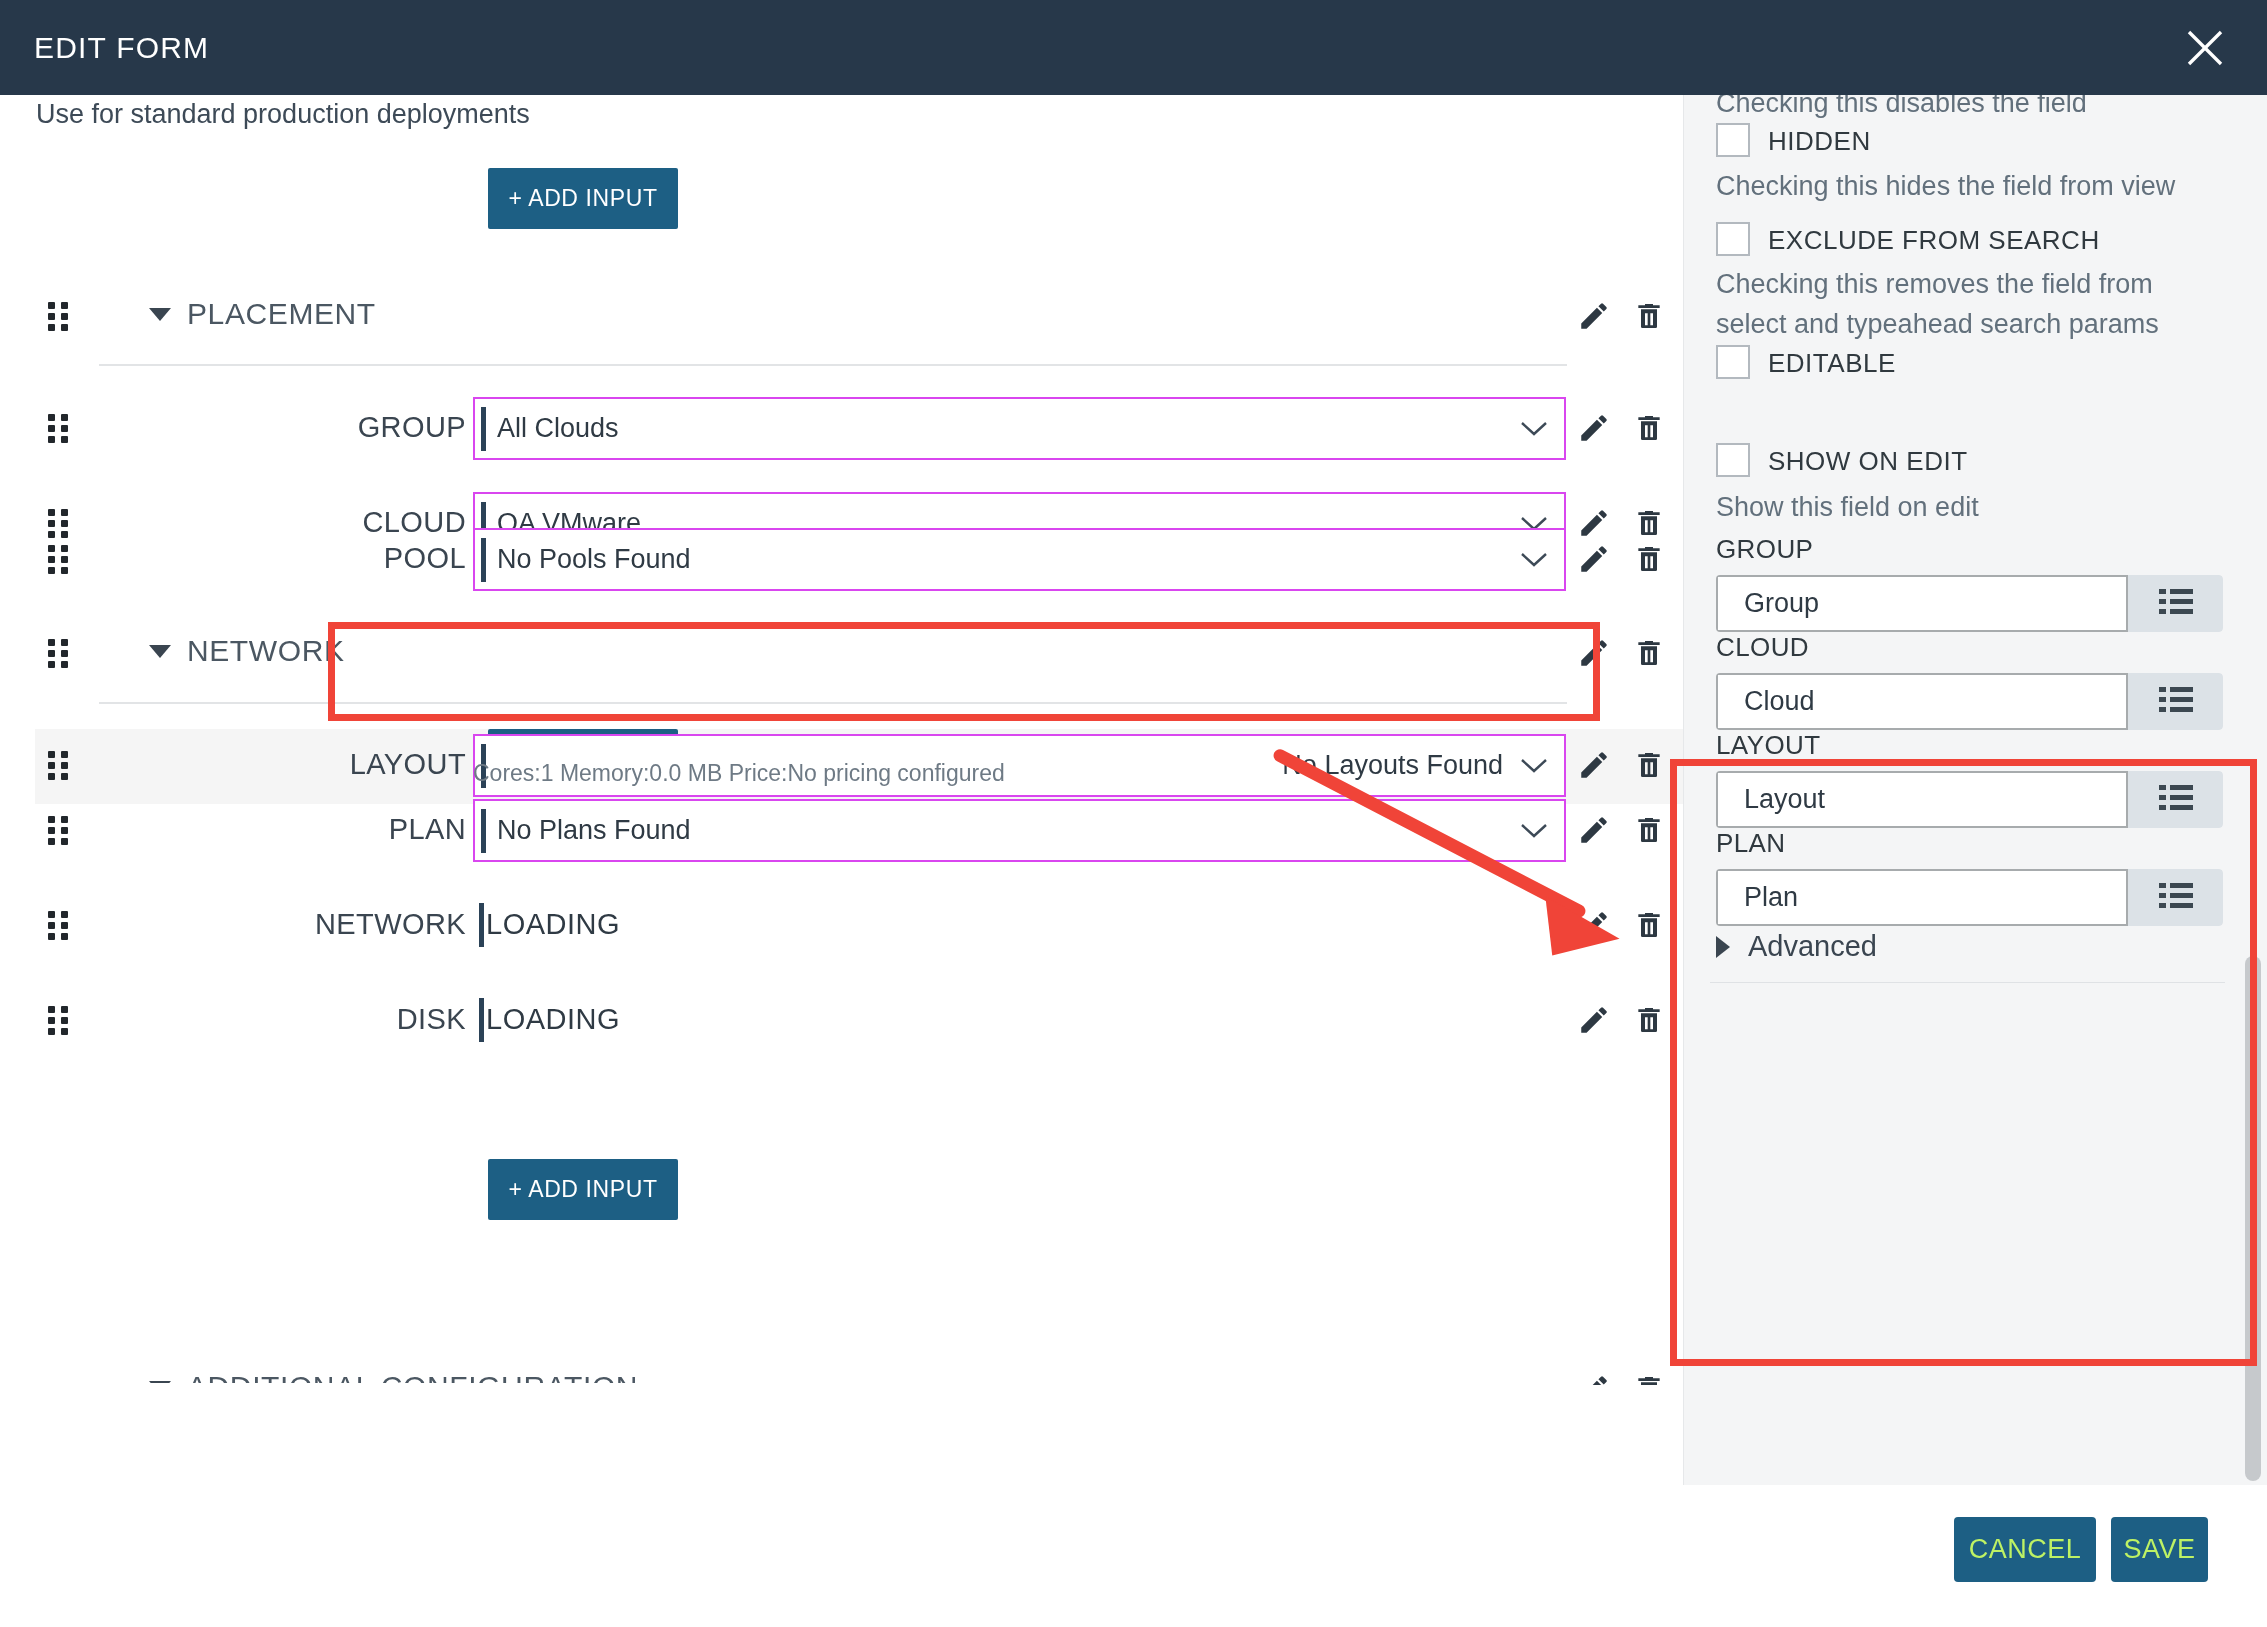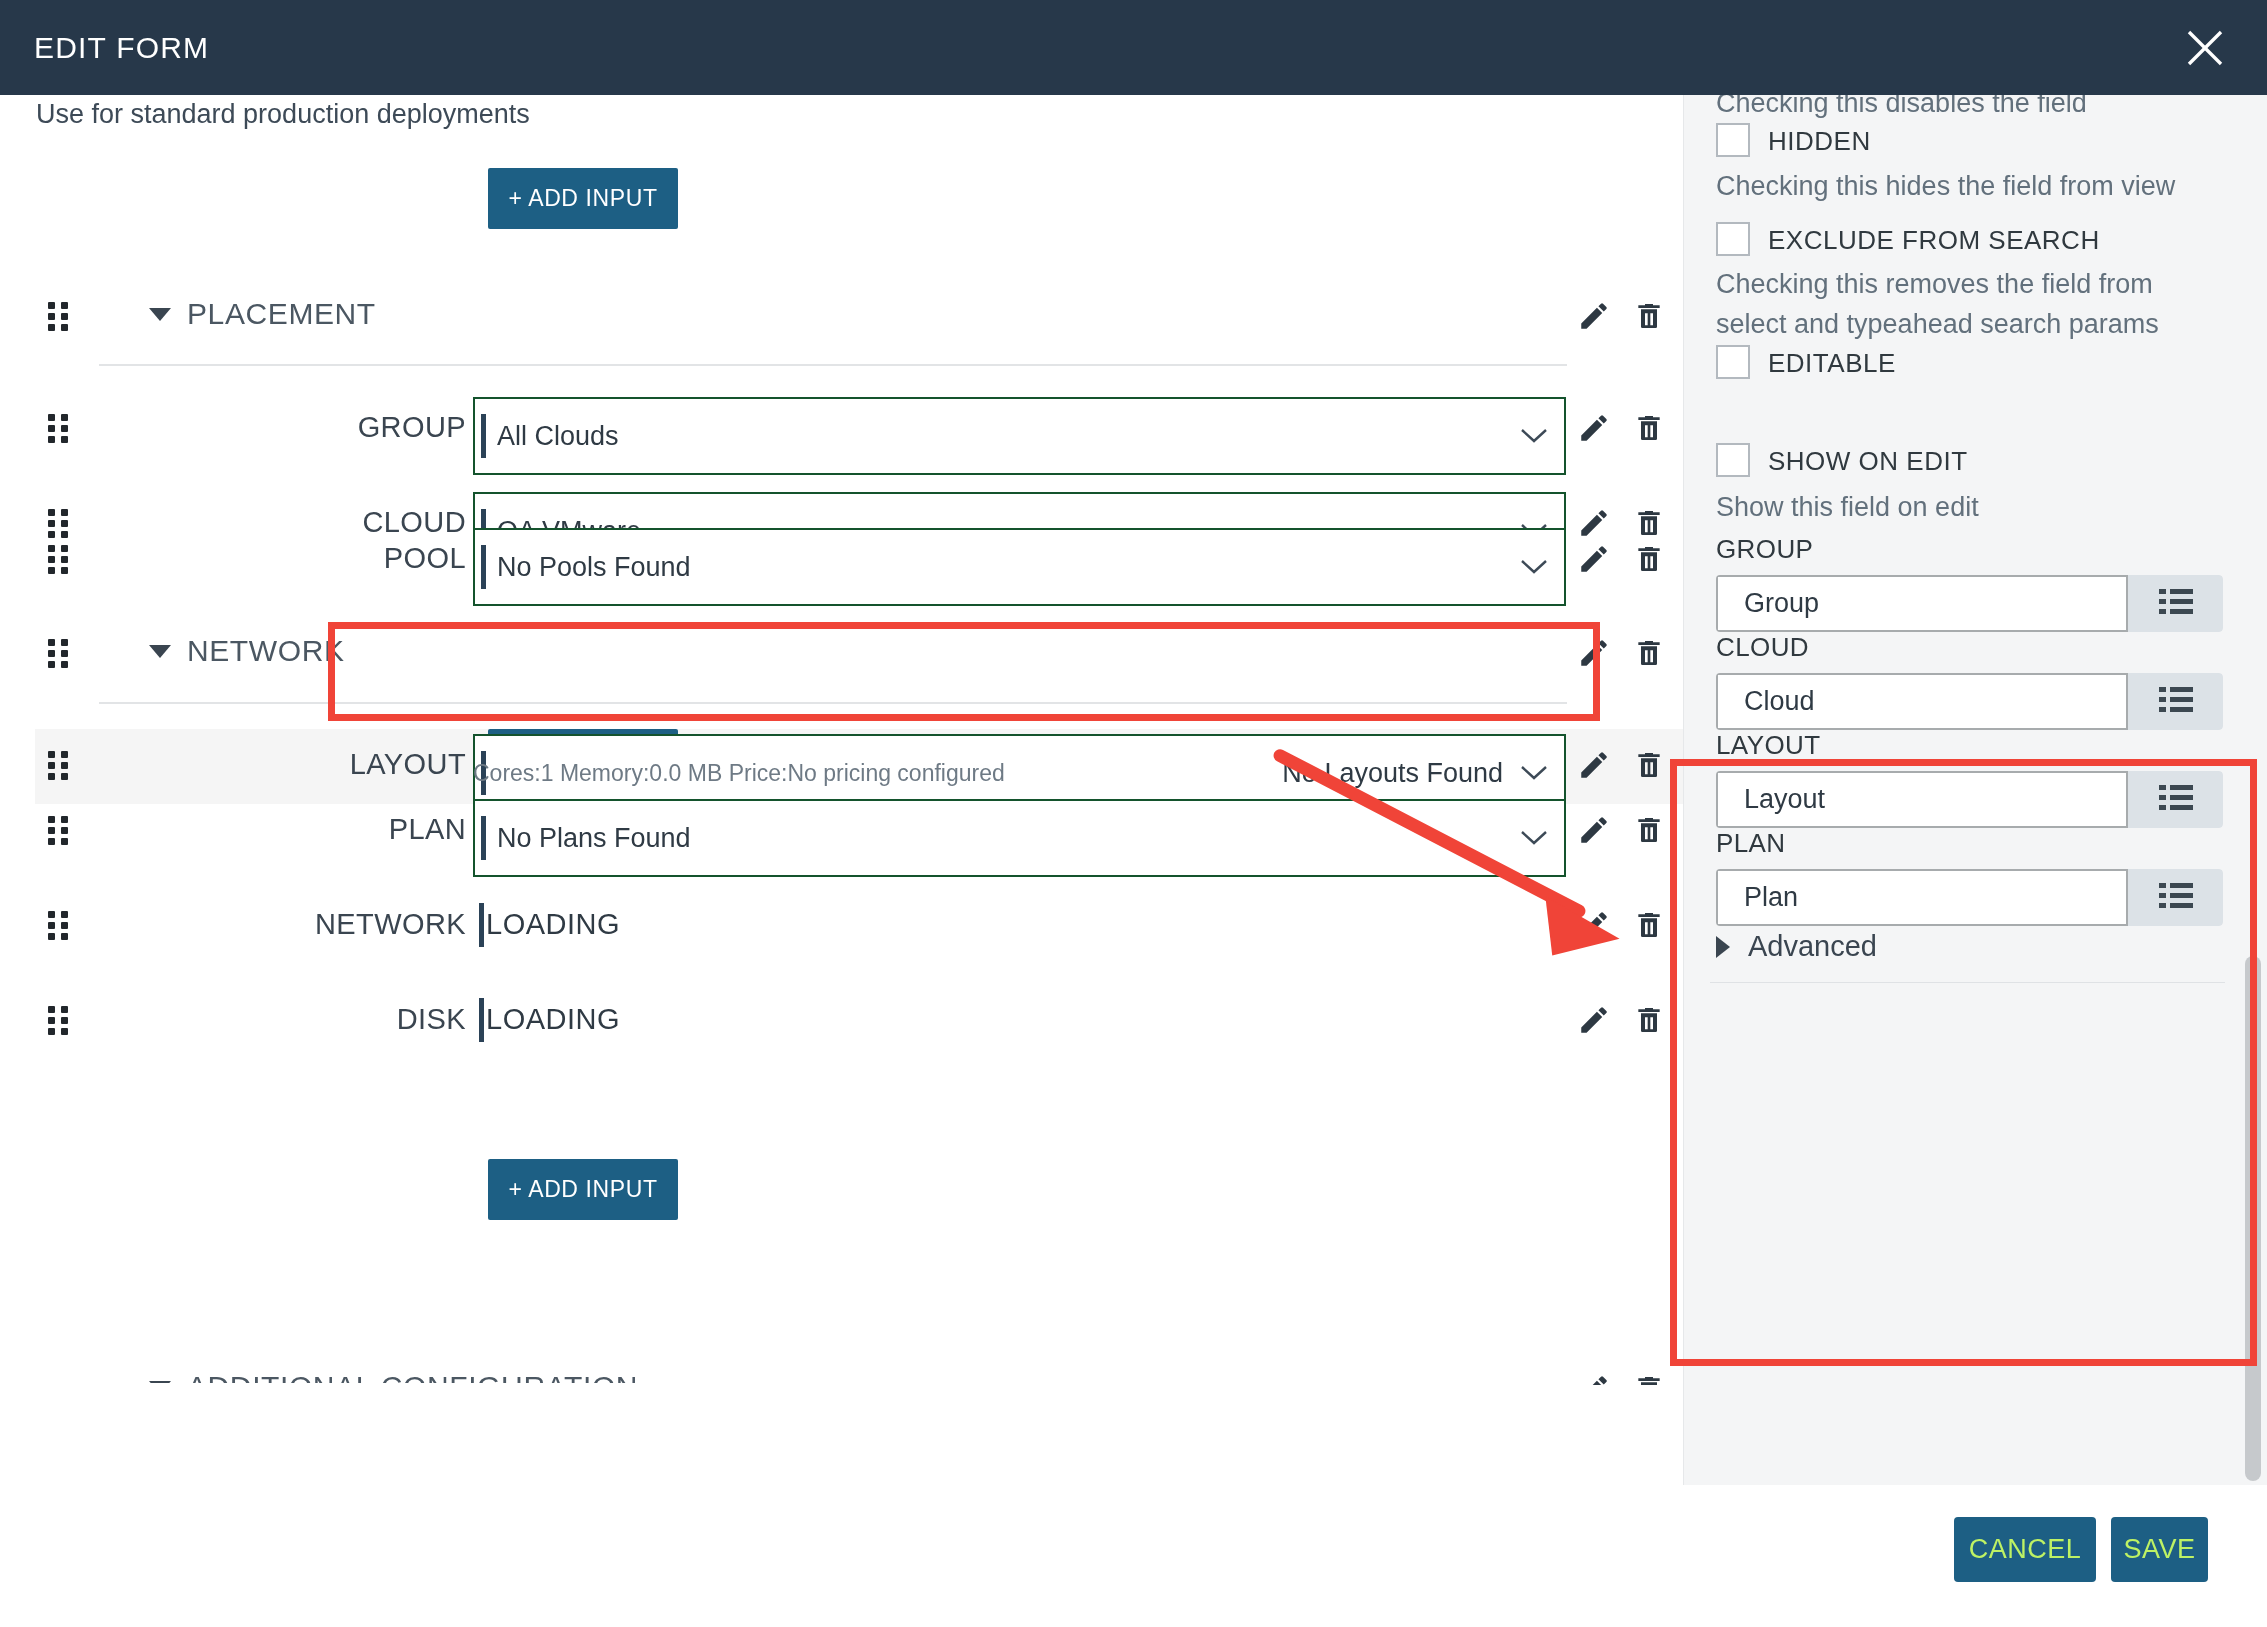--- a/index.html
+++ b/index.html
@@ -136,23 +136,23 @@
     position: absolute;
     text-align: right;
     font-size: 29px;
     color: #3a4550;
     letter-spacing: 0.4px;
   }
 
   .field-input {
     position: absolute;
     box-sizing: border-box;
-    height: 78px;
+    height: 63px;
     background: #ffffff;
-    border: 2px solid #14532d;
+    border: 2px solid #d946ef;
     display: flex;
     align-items: center;
   }
   .field-input .accent {
     width: 5px;
     height: 44px;
     background: #2b4257;
     margin-left: 6px;
     flex: 0 0 auto;
   }

